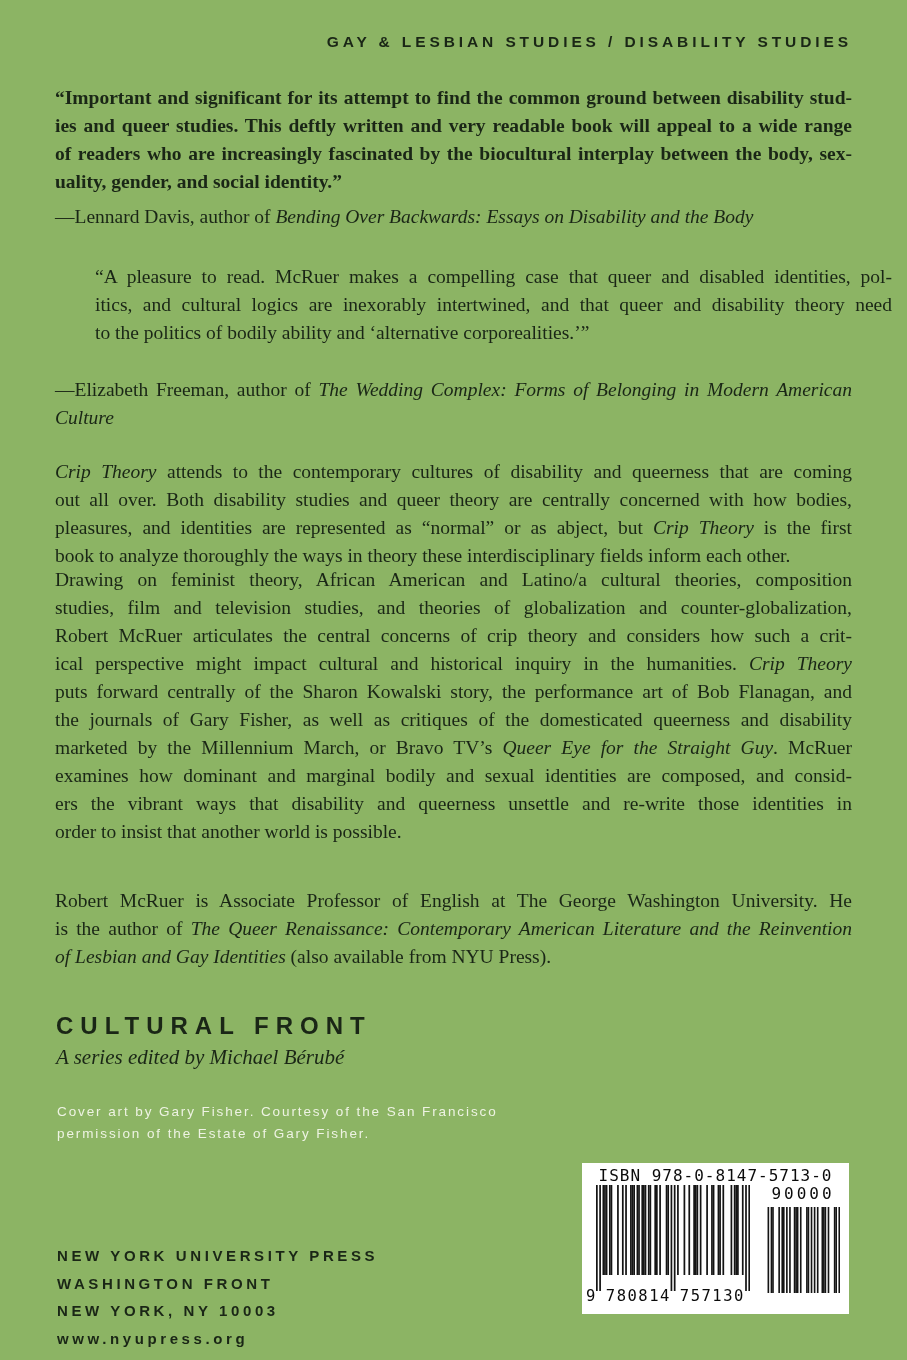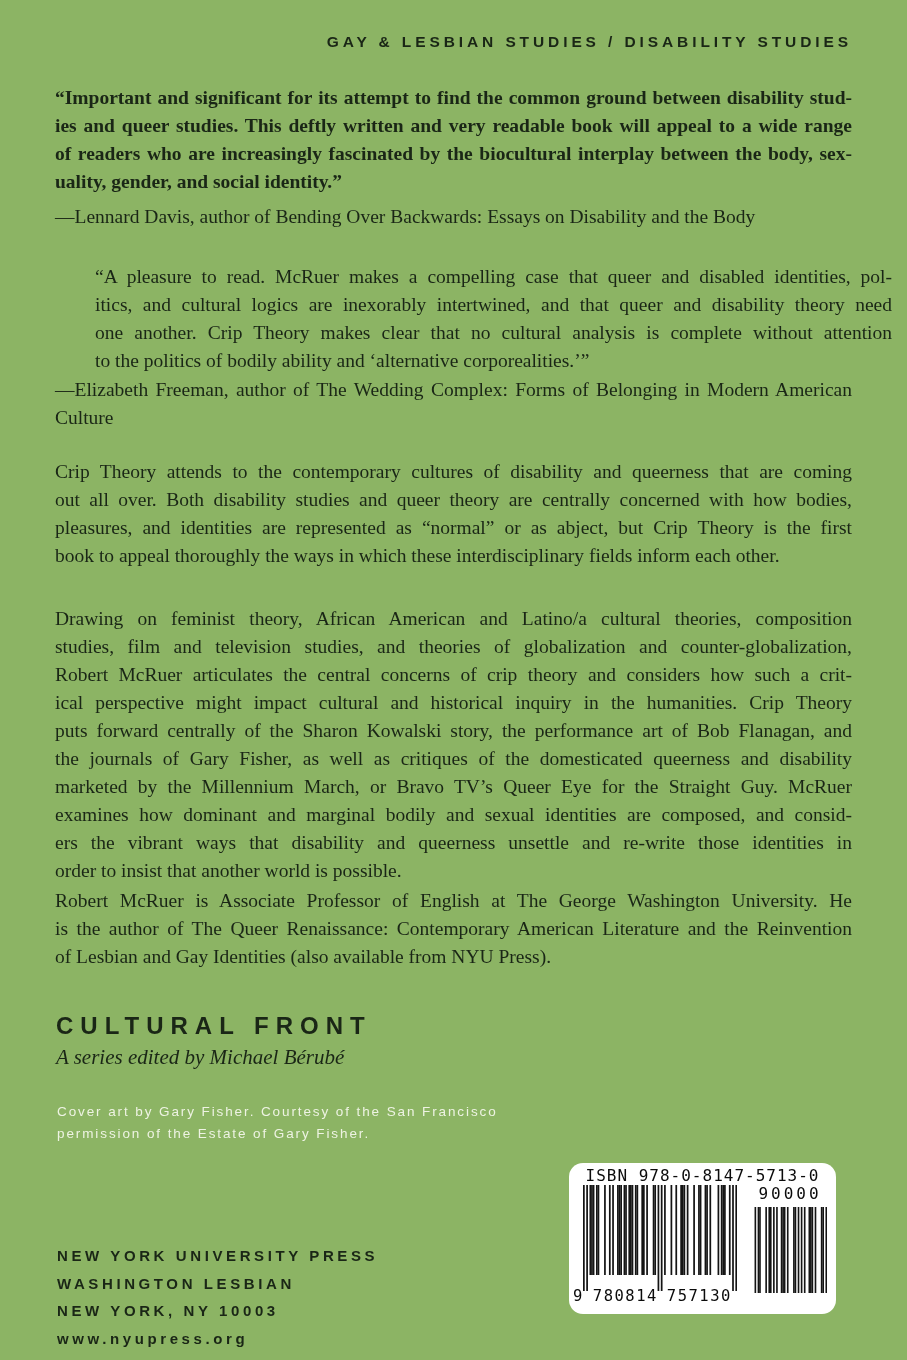--- a/index.html
+++ b/index.html
@@ -17,28 +17,28 @@
     position:absolute;top:33px;left:55px;width:797px;
     text-align:right;
     font-family:"Liberation Sans","DejaVu Sans",sans-serif;
     font-weight:bold;font-size:15.5px;letter-spacing:3.9px;
   }
 
   
   .tblock{position:absolute;left:55px;width:797px;font-size:19.5px;line-height:28px;}
   .tblock .line{text-align:left;}
   .tblock .line.jl{text-align:justify;text-align-last:justify;}
-  .it{}
+  .it{font-style:italic;}
 
   #quote1{top:84px;font-weight:bold;}
   #attr1{top:203px;}
   #quote2{top:263px;margin-left:40px;}
   #attr2{top:376px;}
   #para1{top:458px;}
-  #para2{top:605px;}
+  #para2{top:566px;}
   #bio{top:887px;}
 
   .series-title{
     position:absolute;left:56px;top:1012px;
     font-family:"Liberation Sans","DejaVu Sans",sans-serif;
     font-weight:bold;font-size:24px;letter-spacing:7px;
   }
   .series-sub{
     position:absolute;left:56px;top:1044px;
     font-style:italic;font-size:21px;line-height:26px;
@@ -56,25 +56,24 @@
   
   #publisher{
     position:absolute;left:57px;top:1242px;width:470px;
     font-family:"Liberation Sans","DejaVu Sans",sans-serif;
     font-weight:bold;font-size:15px;letter-spacing:3.6px;line-height:27.5px;
   }
   #publisher .line{text-align:left;}
 
   
   .bc-box{
-    position:absolute;left:569px;top:1163px;width:267px;height:151px;
+    position:absolute;left:582px;top:1163px;width:267px;height:151px;
     background:var(--barcode_bg,#ffffff);
     font-family:"DejaVu Sans Mono","Liberation Mono",monospace;
     color:#0b0b0b;
-    border-radius:14px;
   }
   .bc-isbn{
     position:absolute;top:3px;left:0;width:100%;text-align:center;
     font-size:16px;letter-spacing:1px;white-space:nowrap;
   }
   .bc-main{position:absolute;left:14px;top:22px;}
   .bc-digits{
     position:absolute;left:4px;top:124px;width:178px;
     display:flex;gap:9px;font-size:15.5px;letter-spacing:1.5px;
   }
@@ -97,33 +96,32 @@
       <div class="line jl"><span>of readers who are increasingly fascinated by the biocultural interplay between the body, sex-</span></div>
       <div class="line"><span>uality, gender, and social identity.”</span></div>
     </div>
   <div class="tblock" id="attr1">
       <div class="line"><span>—Lennard Davis, author of </span><span class="it">Bending Over Backwards: Essays on Disability and the Body</span></div>
     </div>
 
   <div class="tblock" id="quote2">
       <div class="line jl"><span>“A pleasure to read. McRuer makes a compelling case that queer and disabled identities, pol-</span></div>
       <div class="line jl"><span>itics, and cultural logics are inexorably intertwined, and that queer and disability theory need</span></div>
-      <div class="line jl"><span>one another. </span><span class="it">Crip Theory</span><span> makes clear that no cultural analysis is complete without attention</span></div>
       <div class="line"><span>to the politics of bodily ability and ‘alternative corporealities.’”</span></div>
     </div>
   <div class="tblock" id="attr2">
       <div class="line jl"><span>—Elizabeth Freeman, author of </span><span class="it">The Wedding Complex: Forms of Belonging in Modern American</span></div>
       <div class="line"><span class="it">Culture</span></div>
     </div>
 
   <div class="tblock" id="para1">
       <div class="line jl"><span class="it">Crip Theory</span><span> attends to the contemporary cultures of disability and queerness that are coming</span></div>
       <div class="line jl"><span>out all over. Both disability studies and queer theory are centrally concerned with how bodies,</span></div>
       <div class="line jl"><span>pleasures, and identities are represented as “normal” or as abject, but </span><span class="it">Crip Theory</span><span> is the first</span></div>
-      <div class="line"><span>book to appeal thoroughly the ways in which these interdisciplinary fields inform each other.</span></div>
+      <div class="line"><span>book to analyze thoroughly the ways in theory these interdisciplinary fields inform each other.</span></div>
     </div>
   <div class="tblock" id="para2">
       <div class="line jl"><span>Drawing on feminist theory, African American and Latino/a cultural theories, composition</span></div>
       <div class="line jl"><span>studies, film and television studies, and theories of globalization and counter-globalization,</span></div>
       <div class="line jl"><span>Robert McRuer articulates the central concerns of crip theory and considers how such a crit-</span></div>
       <div class="line jl"><span>ical perspective might impact cultural and historical inquiry in the humanities. </span><span class="it">Crip Theory</span></div>
       <div class="line jl"><span>puts forward centrally of the Sharon Kowalski story, the performance art of Bob Flanagan, and</span></div>
       <div class="line jl"><span>the journals of Gary Fisher, as well as critiques of the domesticated queerness and disability</span></div>
       <div class="line jl"><span>marketed by the Millennium March, or Bravo TV’s </span><span class="it">Queer Eye for the Straight Guy</span><span>. McRuer</span></div>
       <div class="line jl"><span>examines how dominant and marginal bodily and sexual identities are composed, and consid-</span></div>
@@ -139,21 +137,21 @@
   <div class="series-title">CULTURAL FRONT</div>
   <div class="series-sub">A series edited by Michael Bérubé</div>
 
   <div id="credit">
       <div class="line"><span>Cover art by Gary Fisher. Courtesy of the San Francisco</span></div>
       <div class="line"><span>permission of the Estate of Gary Fisher.</span></div>
     </div>
 
   <div id="publisher">
       <div class="line"><span>NEW YORK UNIVERSITY PRESS</span></div>
-      <div class="line"><span>WASHINGTON LESBIAN</span></div>
+      <div class="line"><span>WASHINGTON FRONT</span></div>
       <div class="line"><span>NEW YORK, NY 10003</span></div>
       <div class="line"><span>www.nyupress.org</span></div>
     </div>
 
   <div class="bc-box">
     <div class="bc-isbn">ISBN 978-0-8147-5713-0</div>
     <svg class="bc-main" id="bc-main" width="154" height="106" xmlns="http://www.w3.org/2000/svg">
         <rect x="0.00" y="0" width="1.72" height="106" fill="#141414"></rect>
         <rect x="3.24" y="0" width="1.72" height="106" fill="#141414"></rect>
         <rect x="6.48" y="0" width="1.72" height="90" fill="#141414"></rect>

